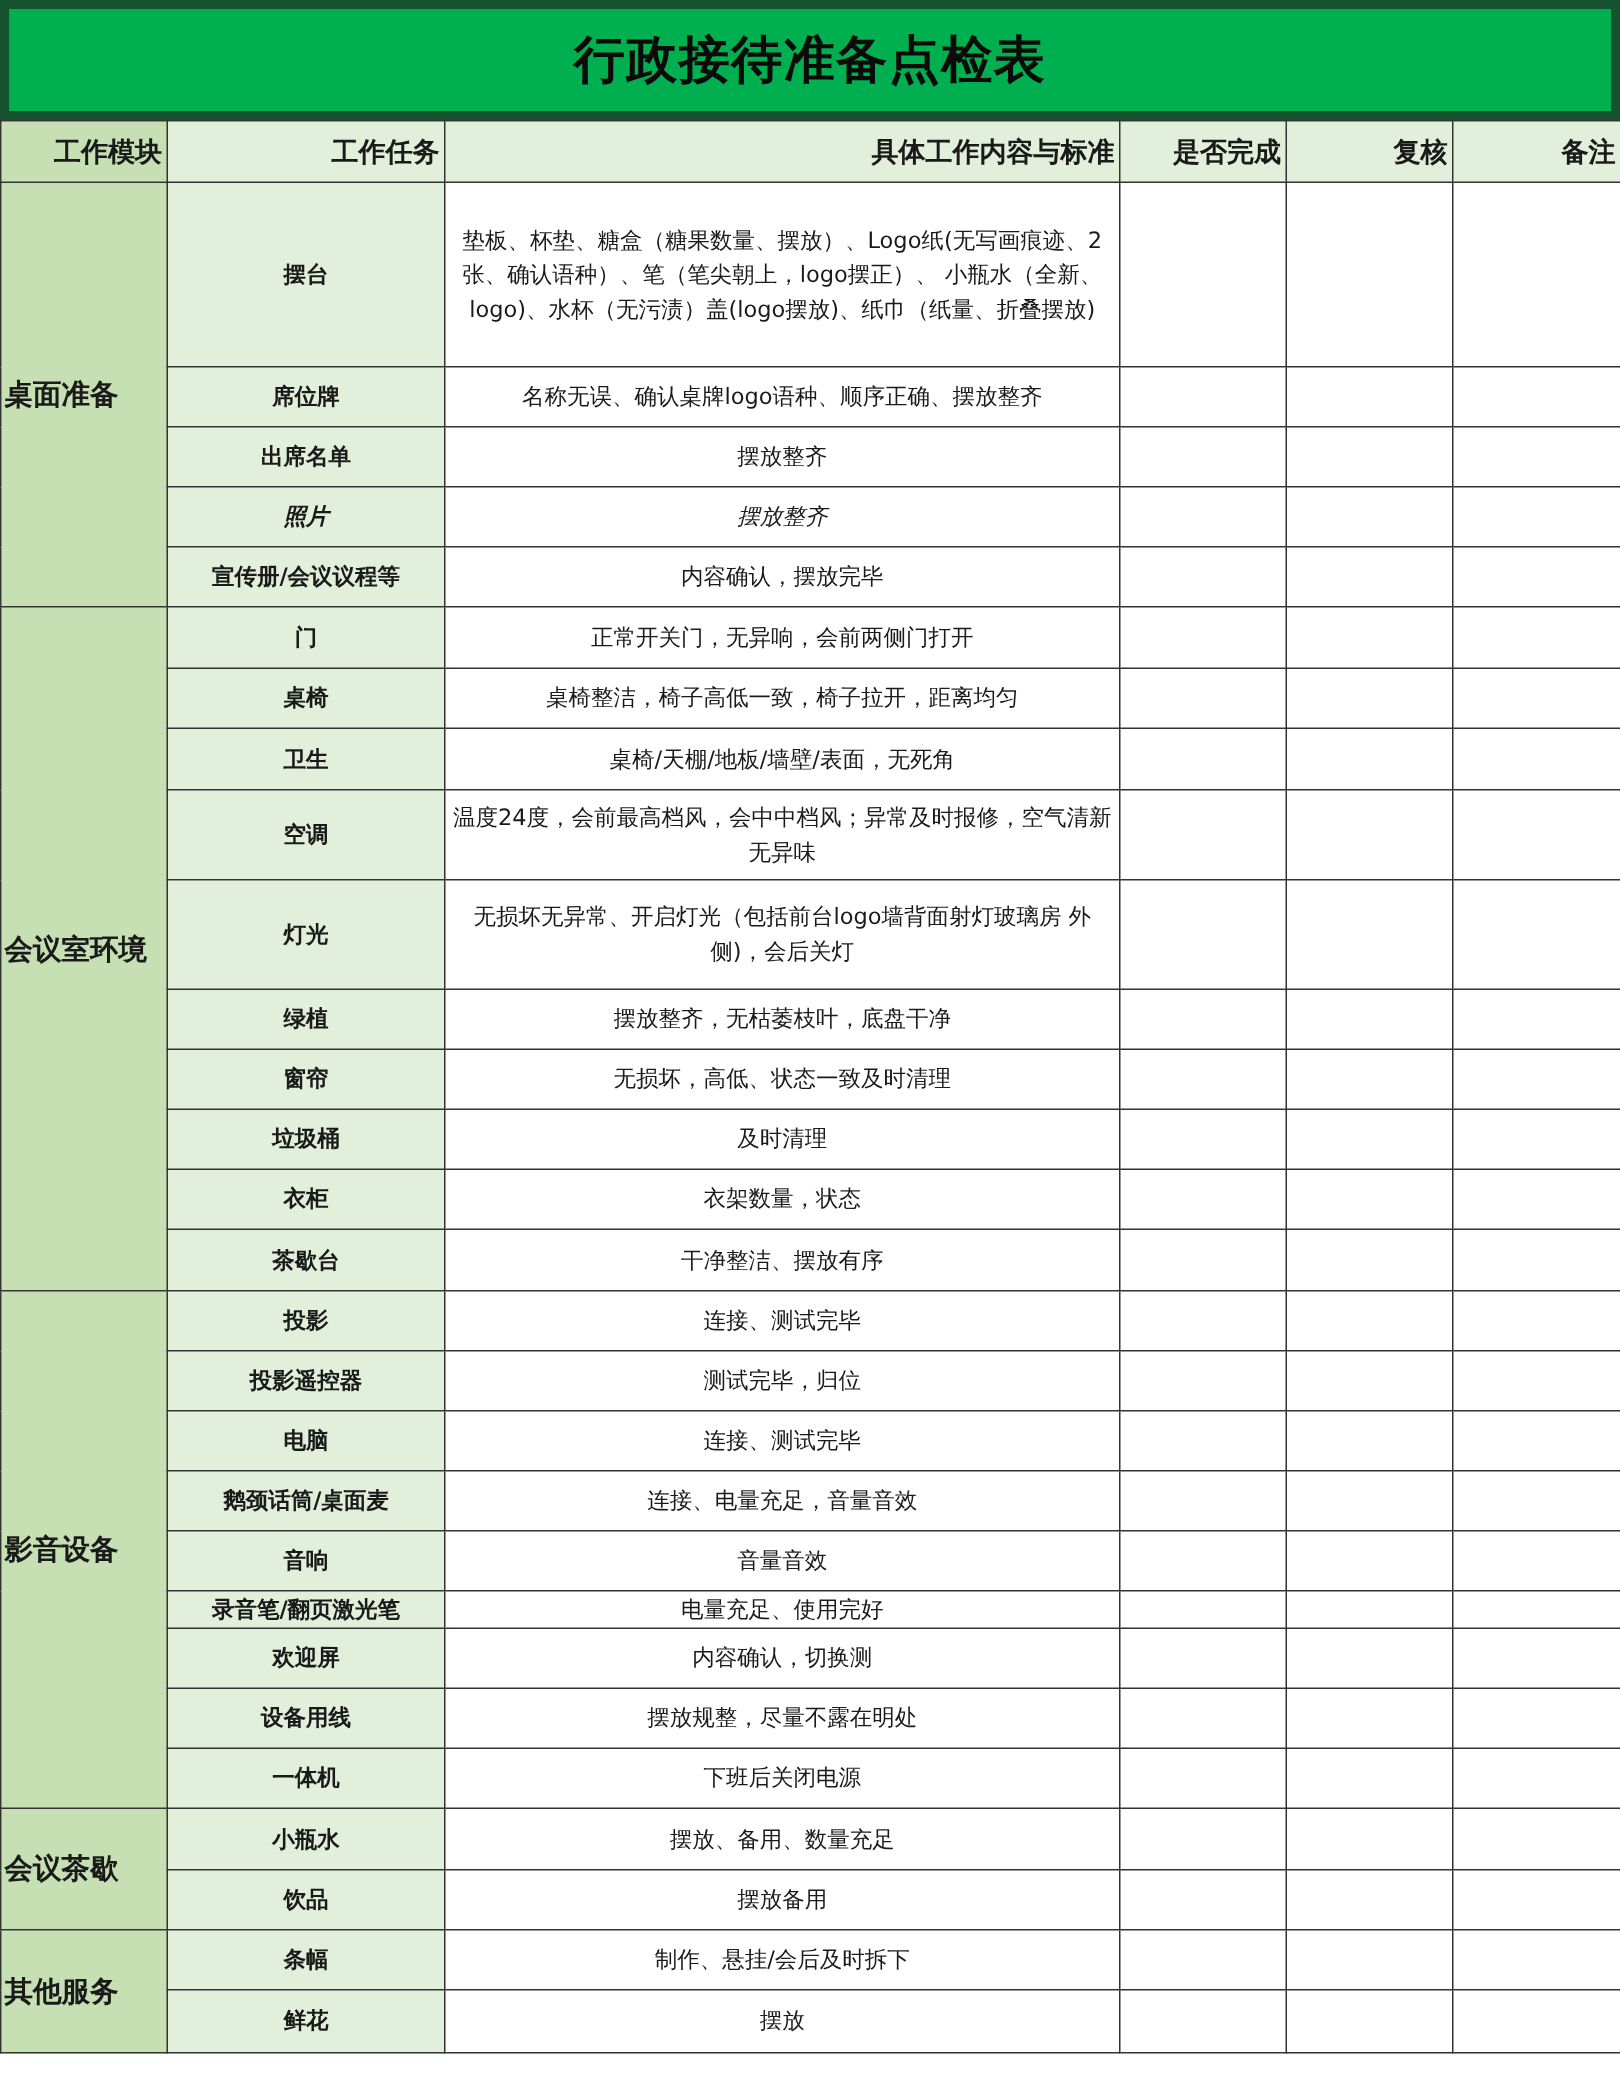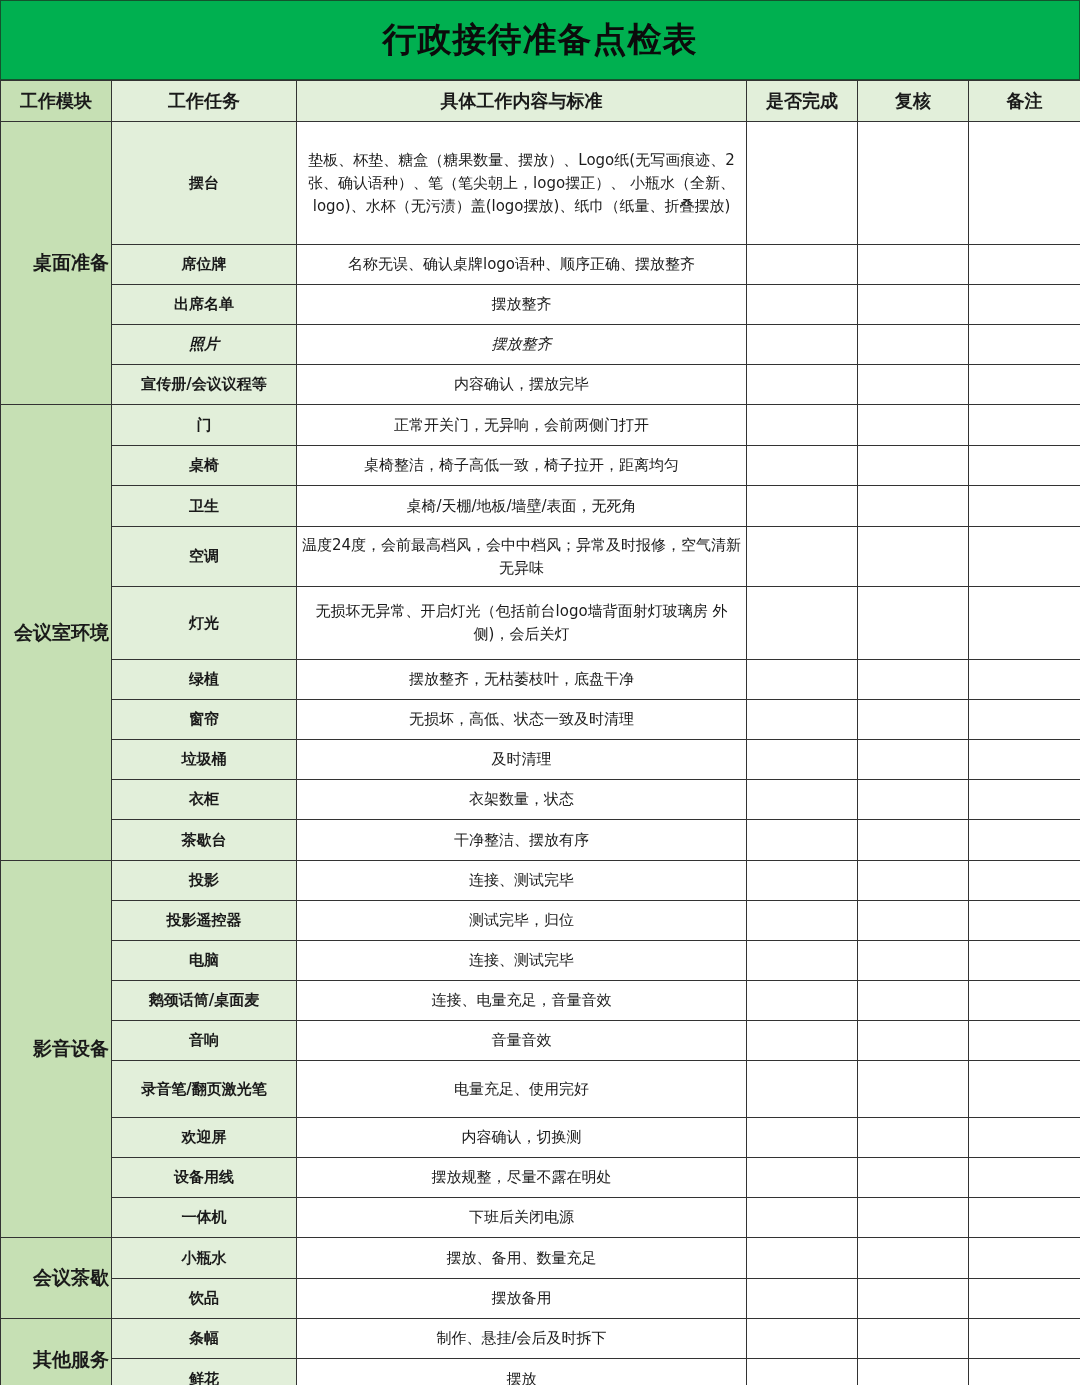--- a/index.html
+++ b/index.html
@@ -1,27 +1,27 @@
 <!DOCTYPE html>
 <html><head>
 <meta charset="utf-8">
 <style>
   html, body { margin: 0; padding: 0; background: #ffffff; }
   body { width: 1080px; height: 1385px; overflow: hidden; font-family: "DejaVu Sans", "Liberation Sans", sans-serif; }
   .sheet { position: relative; width: 1080px; height: 1385px; }
   .title {
-    height: 80px; background: #00b050; border: 1px solid #14532d; box-sizing: border-box;
+    height: 80px; background: #00b050; border: 6px solid #14532d; box-sizing: border-box;
     display: flex; align-items: center; justify-content: center;
     font-size: 34px; font-weight: bold; color: #0b0b0b; letter-spacing: 1px;
   }
   table { border-collapse: collapse; table-layout: fixed; width: 1080px; }
   td, th { border: 1.5px solid #333; padding: 0 3px; box-sizing: border-box; color: #1a1a1a; }
-  th { height: 41px; background: #e2efda; font-size: 18px; font-weight: bold; text-align: center; }
+  th { height: 41px; background: #e2efda; font-size: 18px; font-weight: bold; text-align: right; }
   th.mod-h { background: #c6e0b4; }
-  td.mod { background: #c6e0b4; font-size: 19px; font-weight: bold; text-align: right; vertical-align: middle; padding: 0 2px; }
+  td.mod { background: #c6e0b4; font-size: 19px; font-weight: bold; text-align: left; vertical-align: middle; padding: 0 2px; }
   td.task { background: #e2efda; font-size: 15px; font-weight: bold; text-align: center; }
   td.content { background: #ffffff; font-size: 15px; text-align: center; line-height: 23px; }
   td.content.left { text-align: center; }
   td.blank { background: #ffffff; }
 </style>
 </head>
 <body>
 
 <div class="sheet">
   <div class="title">行政接待准备点检表</div>
@@ -182,21 +182,21 @@
           <td class="blank"></td>
           <td class="blank"></td>
         </tr>
         <tr style="height: 40px;">
           <td class="task">音响</td>
           <td class="content">音量音效</td>
           <td class="blank"></td>
           <td class="blank"></td>
           <td class="blank"></td>
         </tr>
-        <tr style="height: 57px; margin-left: 24px;">
+        <tr style="height: 25px; margin-left: 24px;">
           <td class="task">录音笔/翻页激光笔</td>
           <td class="content">电量充足、使用完好</td>
           <td class="blank"></td>
           <td class="blank"></td>
           <td class="blank"></td>
         </tr>
         <tr style="height: 40px;">
           <td class="task">欢迎屏</td>
           <td class="content">内容确认，切换测</td>
           <td class="blank"></td>

